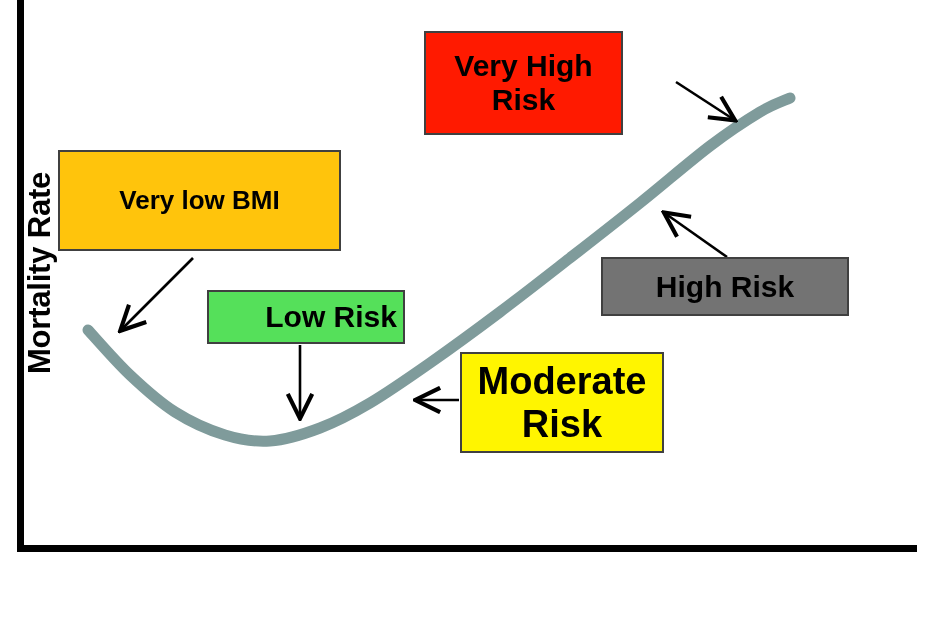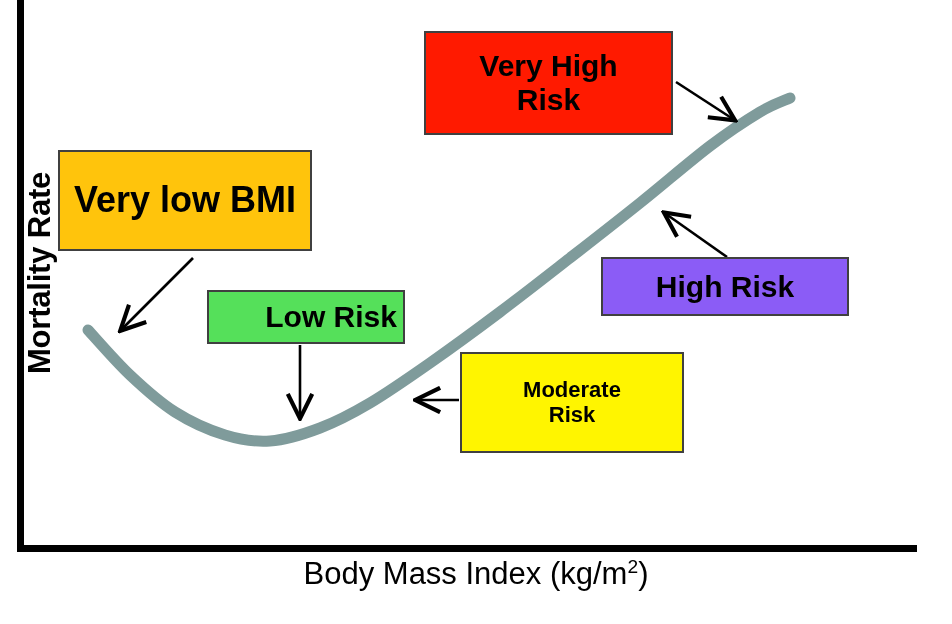--- a/index.html
+++ b/index.html
@@ -85,52 +85,51 @@
     display: flex;
     align-items: center;
     justify-content: center;
     text-align: center;
     font-weight: 700;
     color: #000000;
     line-height: 1.12;
     padding: 2px 6px;
   }
   #box-verylow {
-    left: 58px; top: 150px; width: 254px; height: 101px;
-    font-size: 36px;
+    left: 58px; top: 150px; width: 283px; height: 101px;
+    font-size: 26px;
   }
   #box-veryhigh {
-    left: 424px; top: 31px; width: 249px; height: 104px;
+    left: 424px; top: 31px; width: 199px; height: 104px;
     font-size: 30px;
   }
   #box-low {
     left: 207px; top: 290px; width: 198px; height: 54px;
     font-size: 30px;
     justify-content: flex-end;
   }
   #box-high {
     left: 601px; top: 257px; width: 248px; height: 59px;
     font-size: 30px;
   }
   #box-moderate {
-    left: 460px; top: 352px; width: 224px; height: 101px;
-    font-size: 22px;
+    left: 460px; top: 352px; width: 204px; height: 101px;
+    font-size: 38px;
   }
 </style>
 </head>
 <body>
 
 <div id="canvas">
 
   <div class="axis-y"></div>
   <div class="axis-x"></div>
 
   <div class="ylabel">Mortality Rate</div>
 
-  <div class="xlabel"><span>Body Mass Index (kg/m</span><sup>2</sup><span>)</span></div>
 
   <svg class="curve-layer" viewBox="0 0 952 624">
     <defs>
       <marker id="ah" markerWidth="11" markerHeight="11" refX="9" refY="5.5" orient="auto" markerUnits="strokeWidth">
         <path d="M0.5,0.8 L10,5.5 L0.5,10.2" fill="none" stroke="#000000" stroke-width="1.6"></path>
       </marker>
     </defs>
 
     <path id="mortality-curve" fill="none" stroke="#7f9b9b" stroke-width="11" stroke-linecap="round" stroke-linejoin="round" d="M 88 330 C 95.00 337.50, 115.50 361.33, 130 375 C 144.50 388.67, 159.17 402.00, 175 412 C 190.83 422.00, 209.17 430.17, 225 435 C 240.83 439.83, 254.17 442.17, 270 441 C 285.83 439.83, 303.33 434.33, 320 428 C 336.67 421.67, 351.67 413.83, 370 403 C 388.33 392.17, 408.33 378.17, 430 363 C 451.67 347.83, 476.67 329.50, 500 312 C 523.33 294.50, 546.67 276.17, 570 258 C 593.33 239.83, 616.67 221.67, 640 203 C 663.33 184.33, 690.00 161.17, 710 146 C 730.00 130.83, 746.67 120.00, 760 112 C 773.33 104.00, 785.00 100.33, 790 98"></path>
 
@@ -151,21 +150,21 @@
     <span>
       <span>Very High</span><br>
       <span>Risk</span>
     </span>
   </div>
 
   <div class="riskbox" id="box-low" style="background:#55E05A">
     <span>Low Risk</span>
   </div>
 
-  <div class="riskbox" id="box-high" style="background:#8b5cf6">
+  <div class="riskbox" id="box-high" style="background:#737373">
     <span>High Risk</span>
   </div>
 
   <div class="riskbox" id="box-moderate" style="background:#FFF500">
     <span>
       <span>Moderate</span><br>
       <span>Risk</span>
     </span>
   </div>
 

